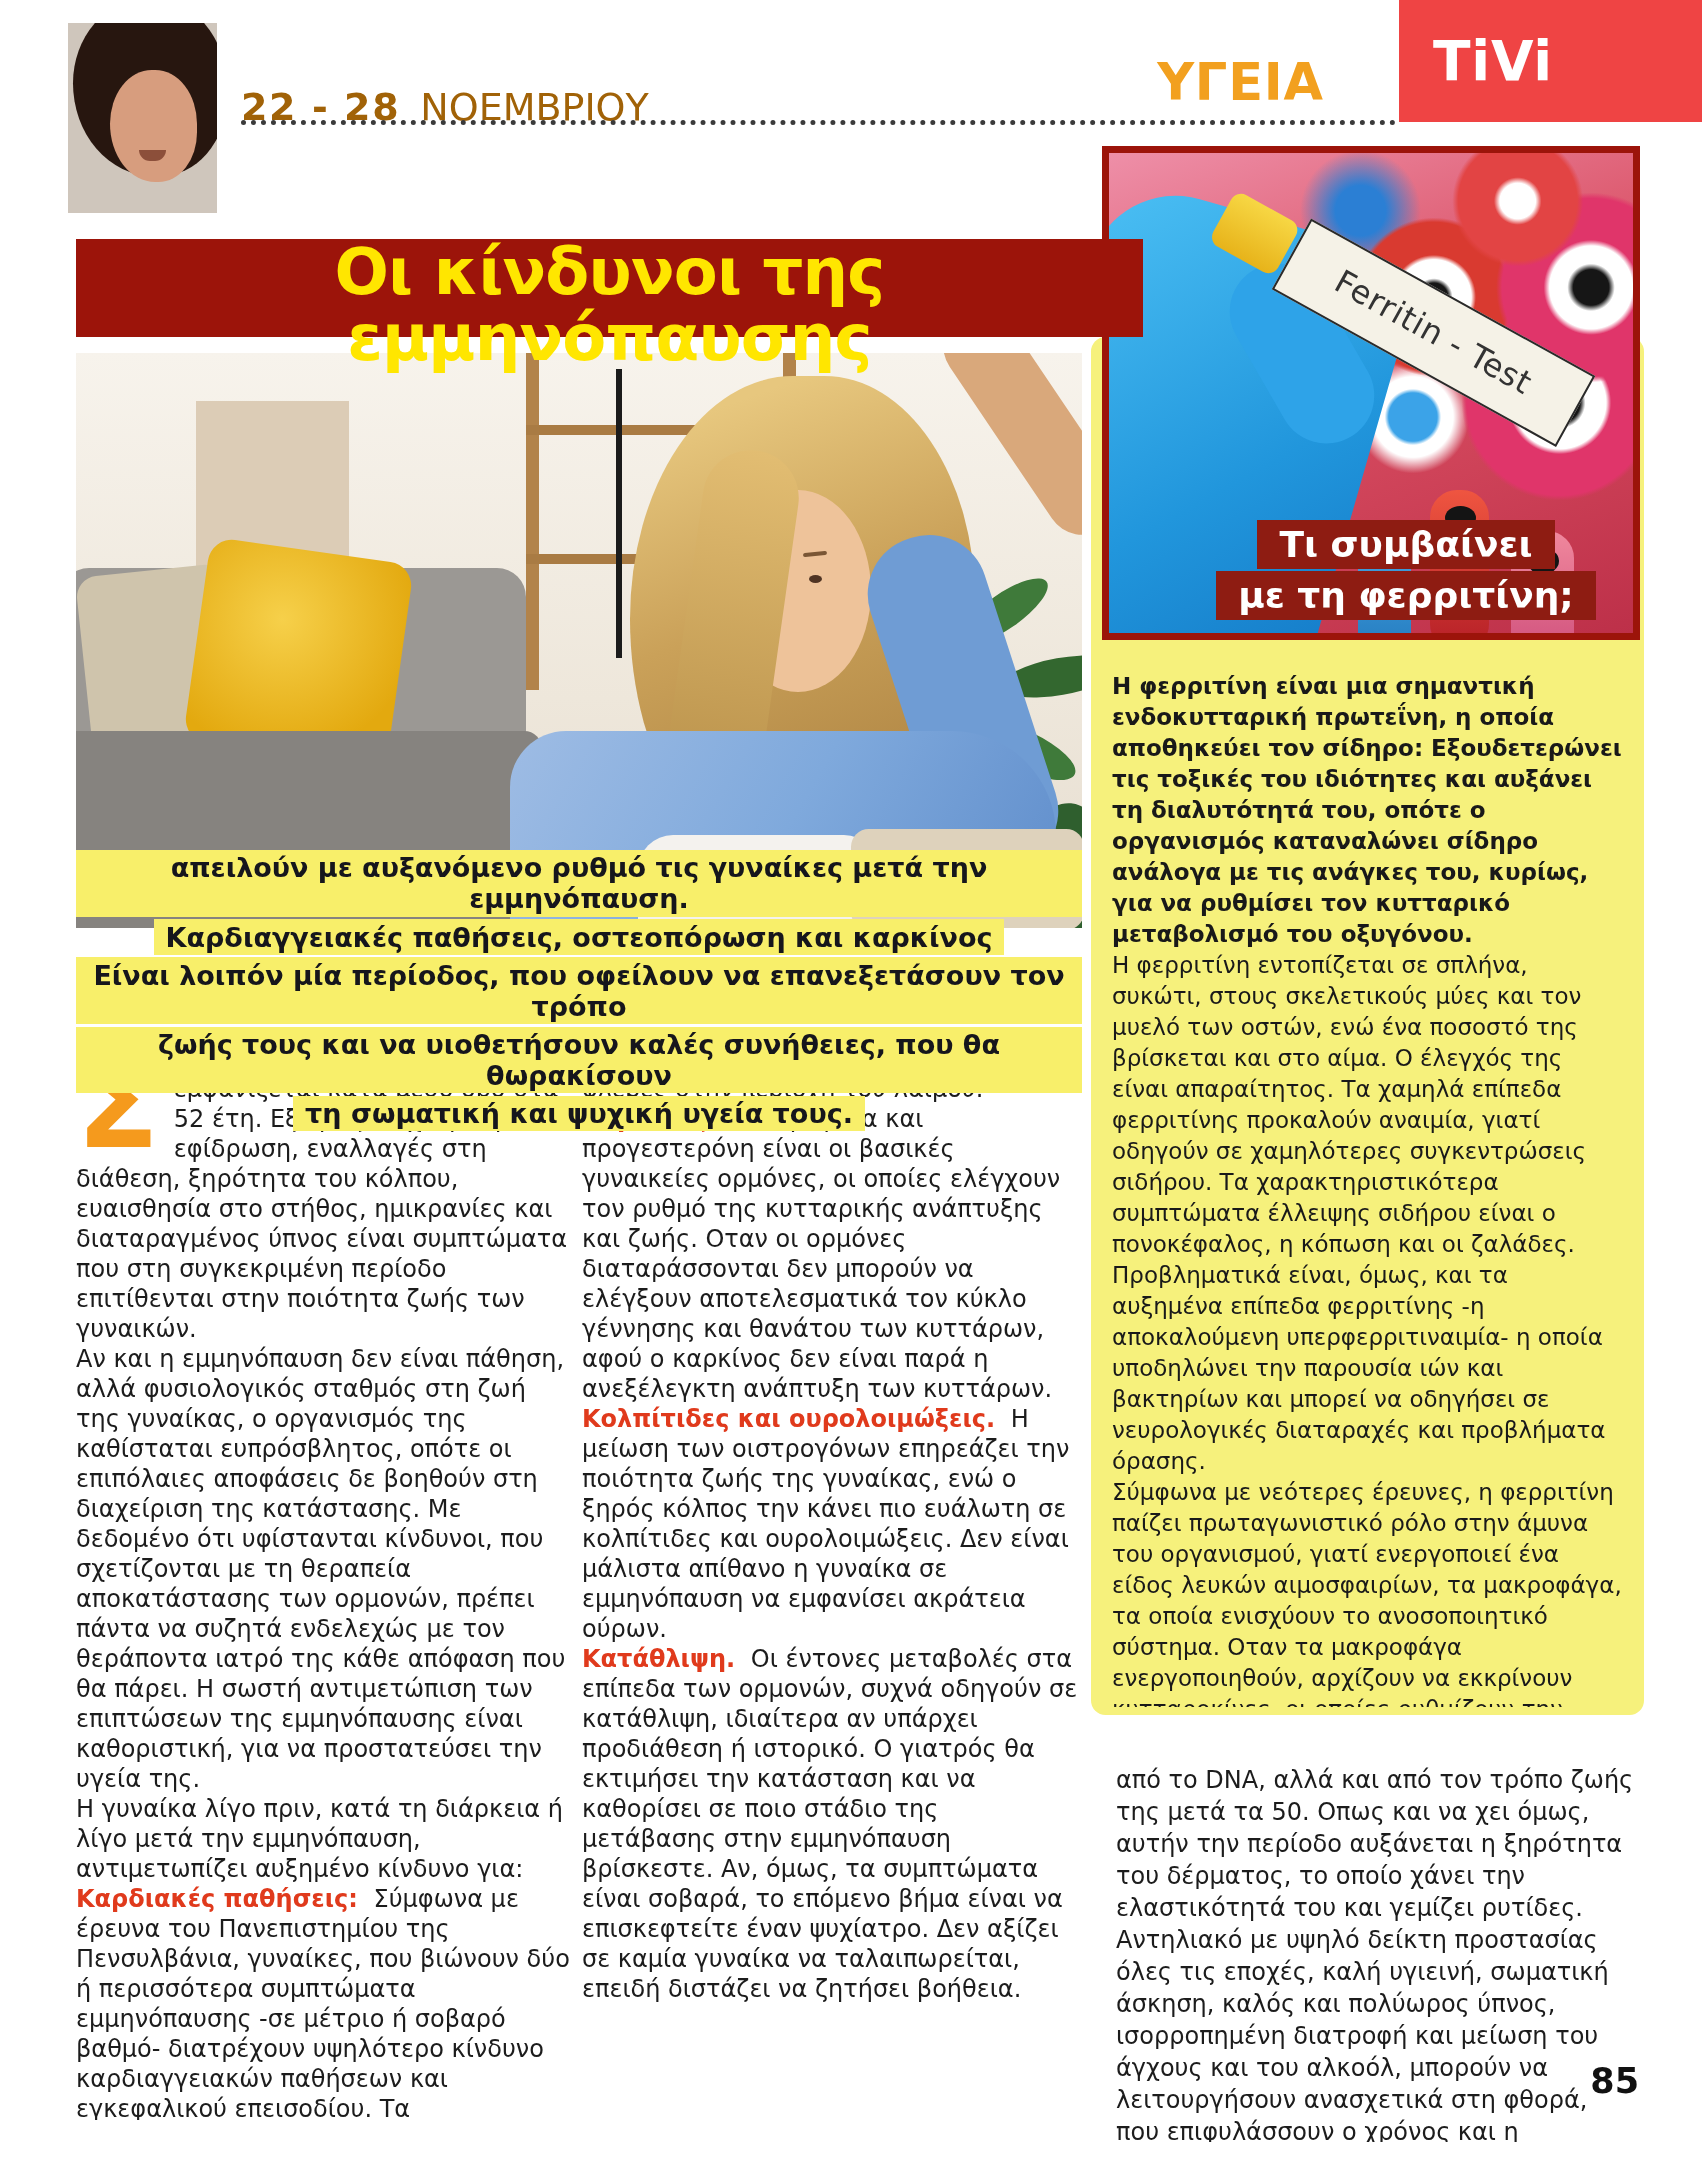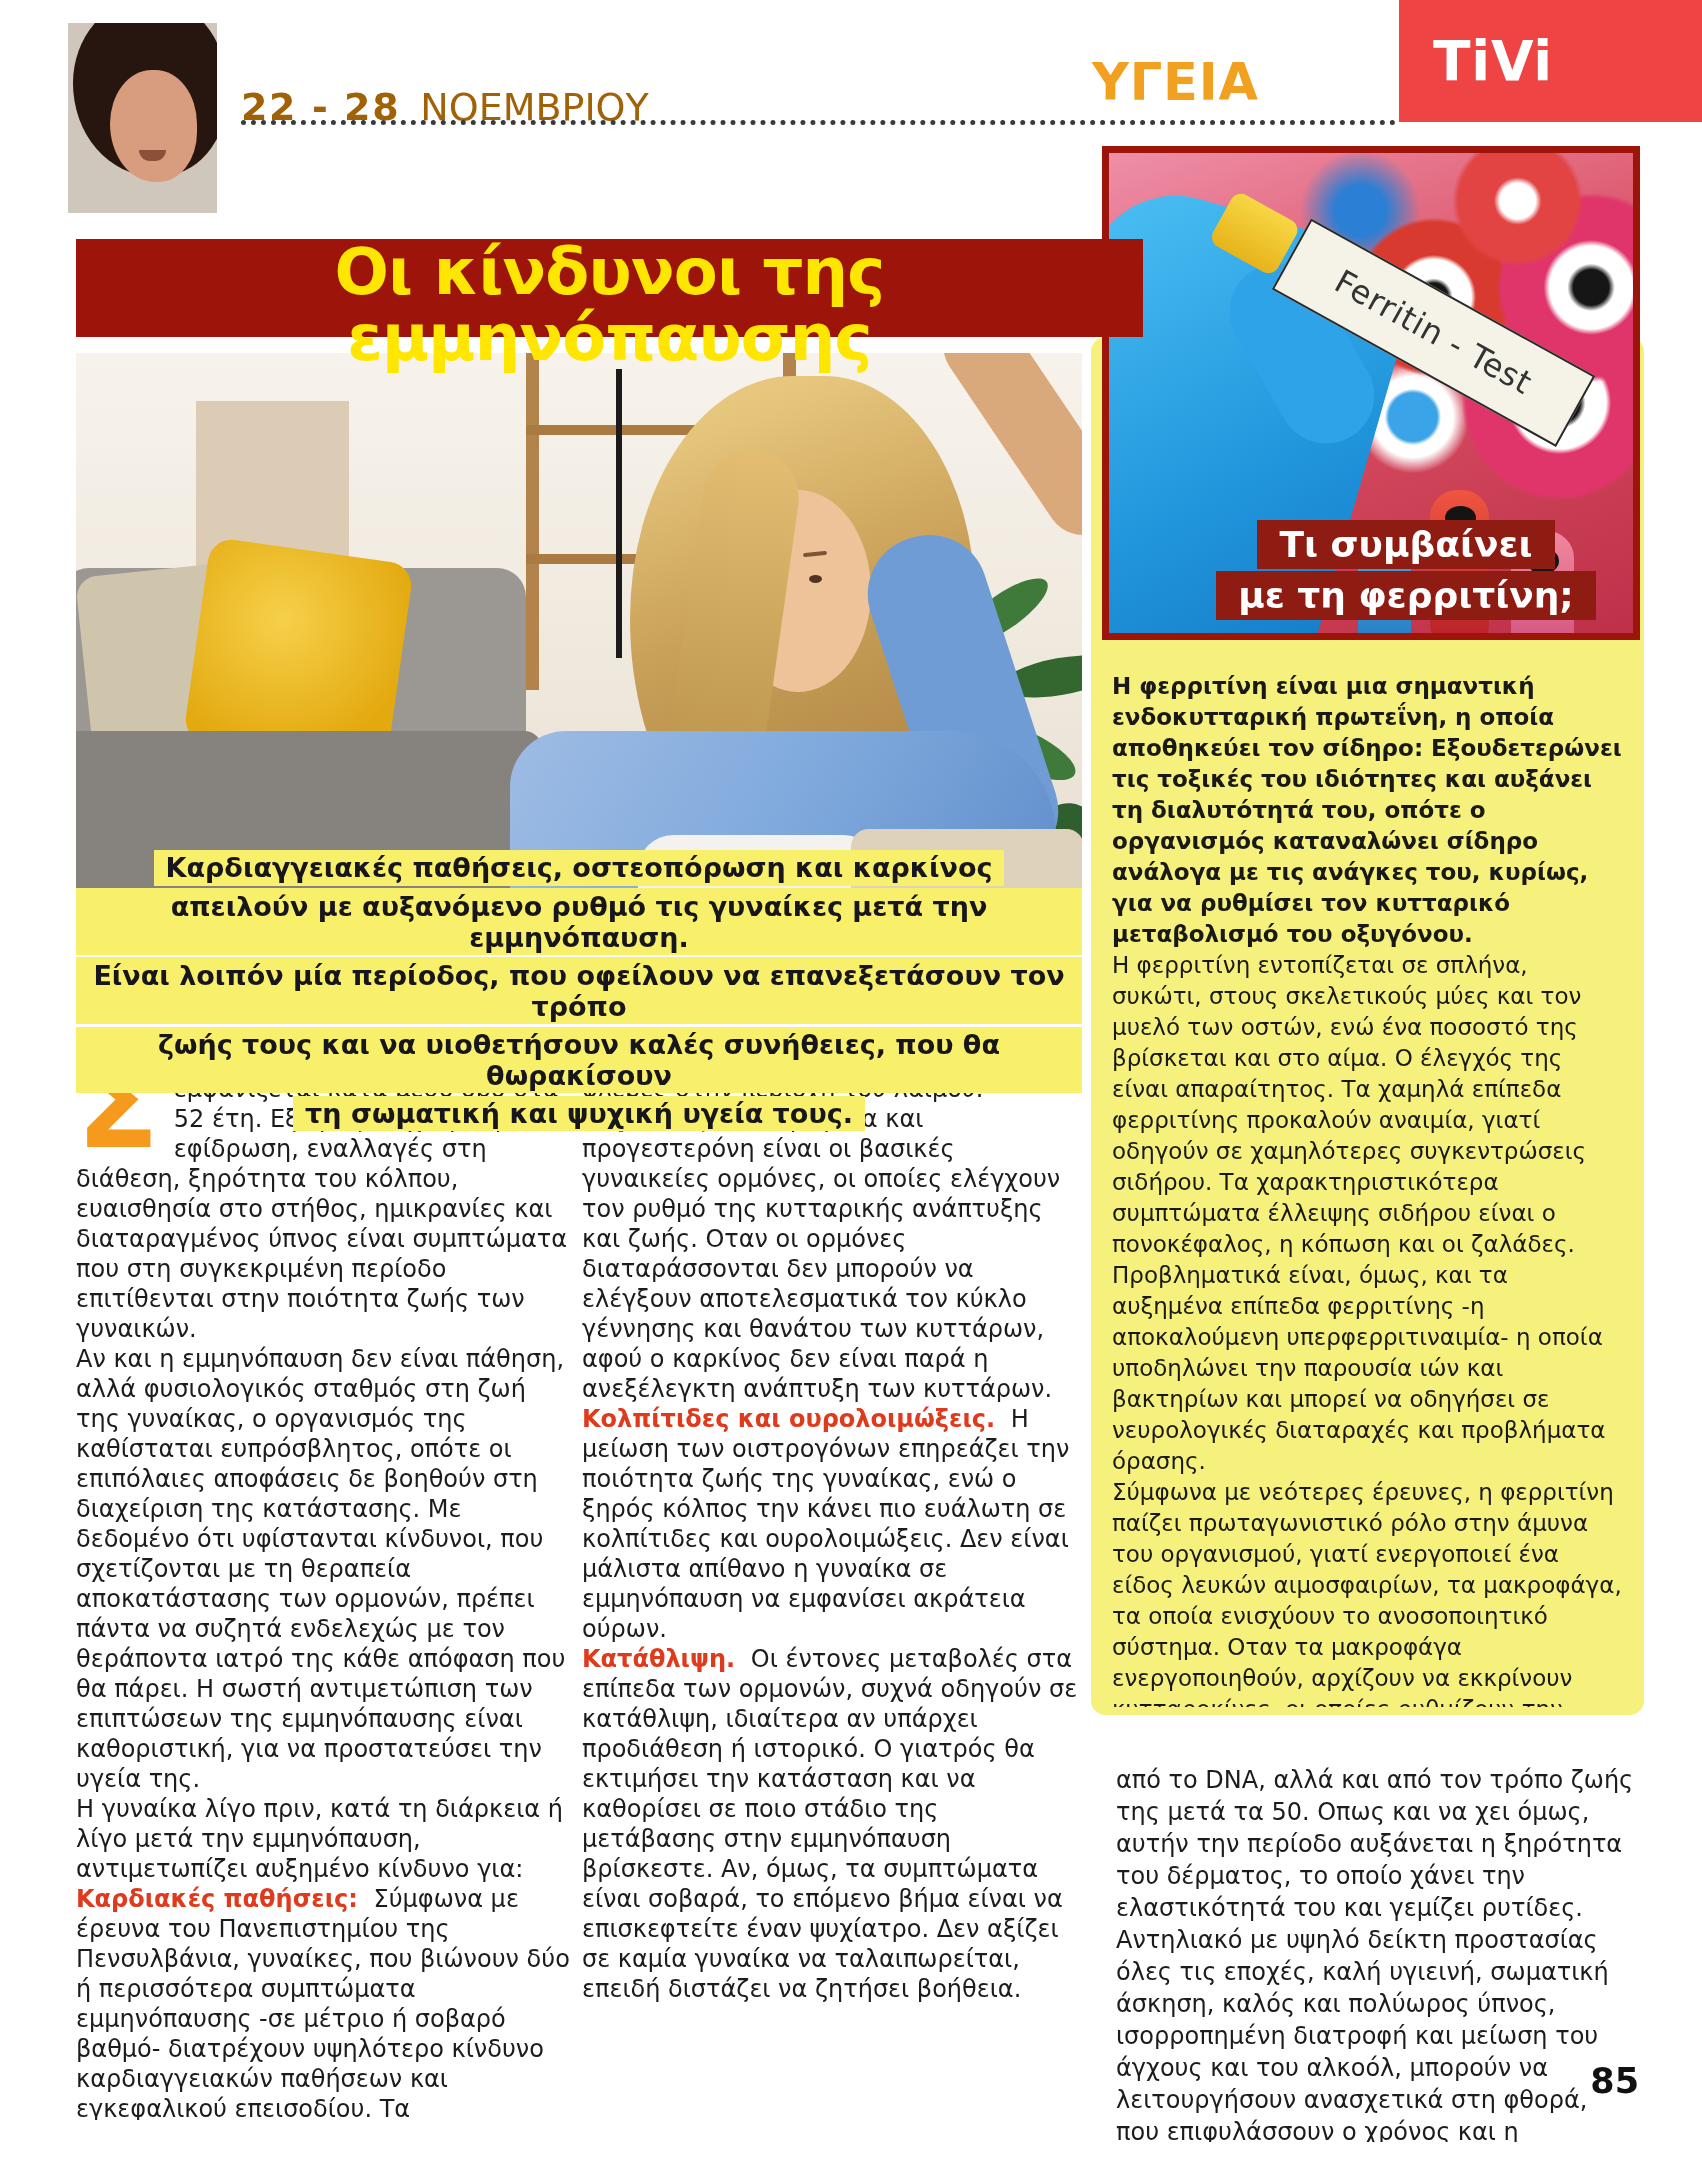--- a/index.html
+++ b/index.html
@@ -12,21 +12,21 @@
   .portrait .hair{position:absolute;left:4.8px;top:-24px;width:153px;height:177px;border-radius:50% 50% 45% 55%;background:#27160f;}
   .portrait .face{position:absolute;left:42px;top:47px;width:87px;height:112px;border-radius:50% 50% 46% 54%;background:#d79d7e;}
   .portrait .smile{position:absolute;left:71px;top:127px;width:27px;height:11.2px;border-radius:0 0 16px 16px;background:#8c4f3a;}
   .portrait .body{position:absolute;left:0;top:143px;width:149px;height:48px;background:linear-gradient(90deg,#7e1414,#1c0d0a 55%,#a12
   21e);}
   .date-row{left:241px;top:85px;font-size:38px;color:#a16207;}
   .date-bold{font-weight:bold;letter-spacing:1.6px;}
   .date-month{font-weight:normal;margin-left:8px;}
   .dotted-line{left:241px;top:120px;width:1155px;height:0;border-bottom:5.6px dotted #3a3a3a;}
   .credit{left:246px;top:141px;font-size:25px;font-weight:bold;line-height:33px;color:#111;}
-  .section-label{left:1092px;top:53px;width:297px;text-align:left;font-size:51px;font-weight:bold;color:#f2a01f;letter-spacing:0.8px;}
+  .section-label{left:1092px;top:53px;width:297px;text-align:center;font-size:51px;font-weight:bold;color:#f2a01f;letter-spacing:0.8px;}
   .brand-block{left:1399px;top:0;width:366px;height:122px;background:#ef4444;}
   .brand-text{position:absolute;left:34px;top:29px;font-size:55px;font-weight:bold;color:#ffffff;letter-spacing:0.8px;}
 
   
   .title-bar{left:76px;top:239px;width:1067px;height:98px;background:#9c140a;z-index:6;}
   .title-text{width:100%;text-align:center;line-height:66px;font-size:64px;font-weight:bold;color:#ffe600;letter-spacing:-0.8px;}
 
   
   .photo-main{left:76px;top:353px;width:1006px;height:575px;overflow:hidden;background:linear-gradient(180deg,#f7f3ec 0%,#eee7db 60%,#e6ddd0 100%);z-index:1;}
   .pm-art{position:absolute;left:120px;top:48px;width:153px;height:217px;background:#dcccb6;}
@@ -145,22 +145,22 @@
     <div class="pm-eye" style="left:683px;top:223px;"></div>
     <div class="pm-eye" style="left:733px;top:222px;"></div>
     <div class="pm-hairfront"></div>
     <div class="pm-sleeve"></div>
     <div class="pm-shirt"></div>
     <div class="pm-whitetop"></div>
     <div class="pm-ottoman"></div>
   </div>
 
   <div class="abs intro">
+    <div class="intro-line"><span>απειλούν με αυξανόμενο ρυθμό τις γυναίκες μετά την εμμηνόπαυση.</span></div>
     <div class="intro-line"><span>Καρδιαγγειακές παθήσεις, οστεοπόρωση και καρκίνος</span></div>
-    <div class="intro-line"><span>απειλούν με αυξανόμενο ρυθμό τις γυναίκες μετά την εμμηνόπαυση.</span></div>
     <div class="intro-line"><span>Είναι λοιπόν μία περίοδος, που οφείλουν να επανεξετάσουν τον τρόπο</span></div>
     <div class="intro-line"><span>ζωής τους και να υιοθετήσουν καλές συνήθειες, που θα θωρακίσουν</span></div>
     <div class="intro-line"><span>τη σωματική και ψυχική υγεία τους.</span></div>
   </div>
 
   <div class="abs col col-left">
     <p>
       <span class="dropcap">Σ</span>
       <span>την Ελλάδα, η εμμηνόπαυση εμφανίζεται κατά μέσο όρο στα 52 έτη. Εξάψεις, νυχτερινή εφίδρωση, εναλλαγές στη διάθεση, ξηρότητα του κόλπου, ευαισθησία στο στήθος, ημικρανίες και διαταραγμένος ύπνος είναι συμπτώματα που στη συγκεκριμένη περίοδο επιτίθενται στην ποιότητα ζωής των γυναικών.</span>
     </p>

